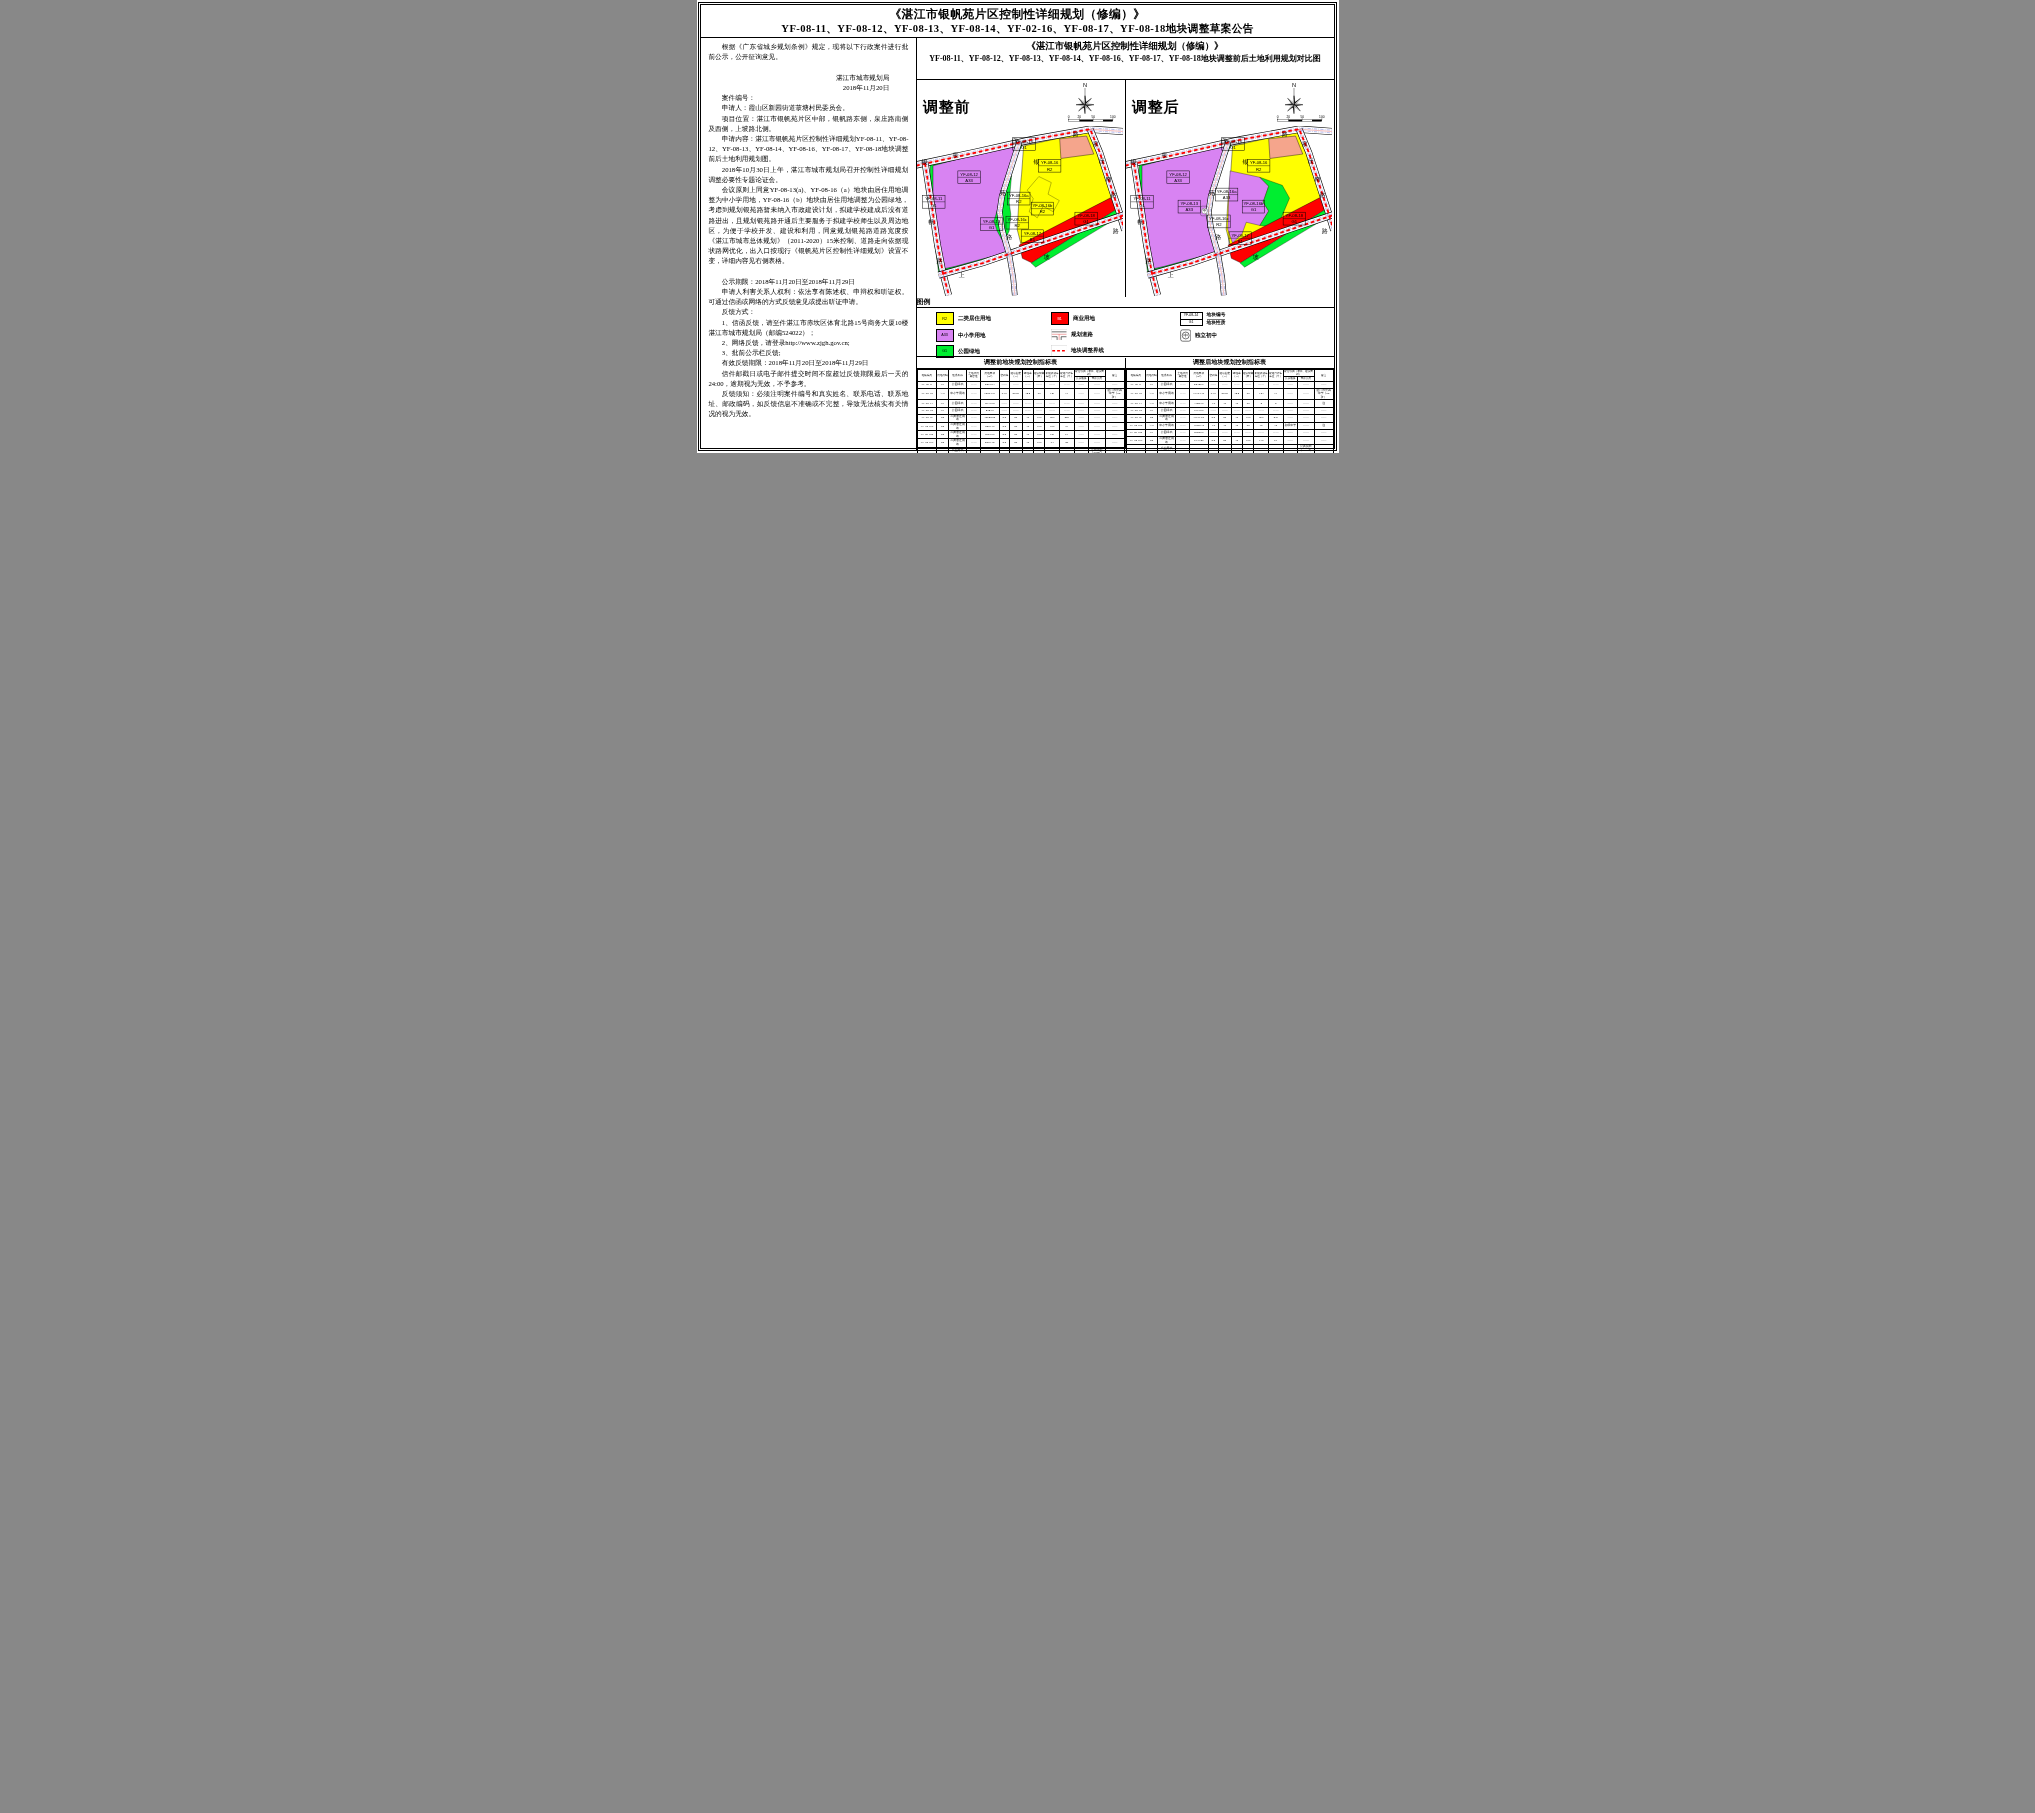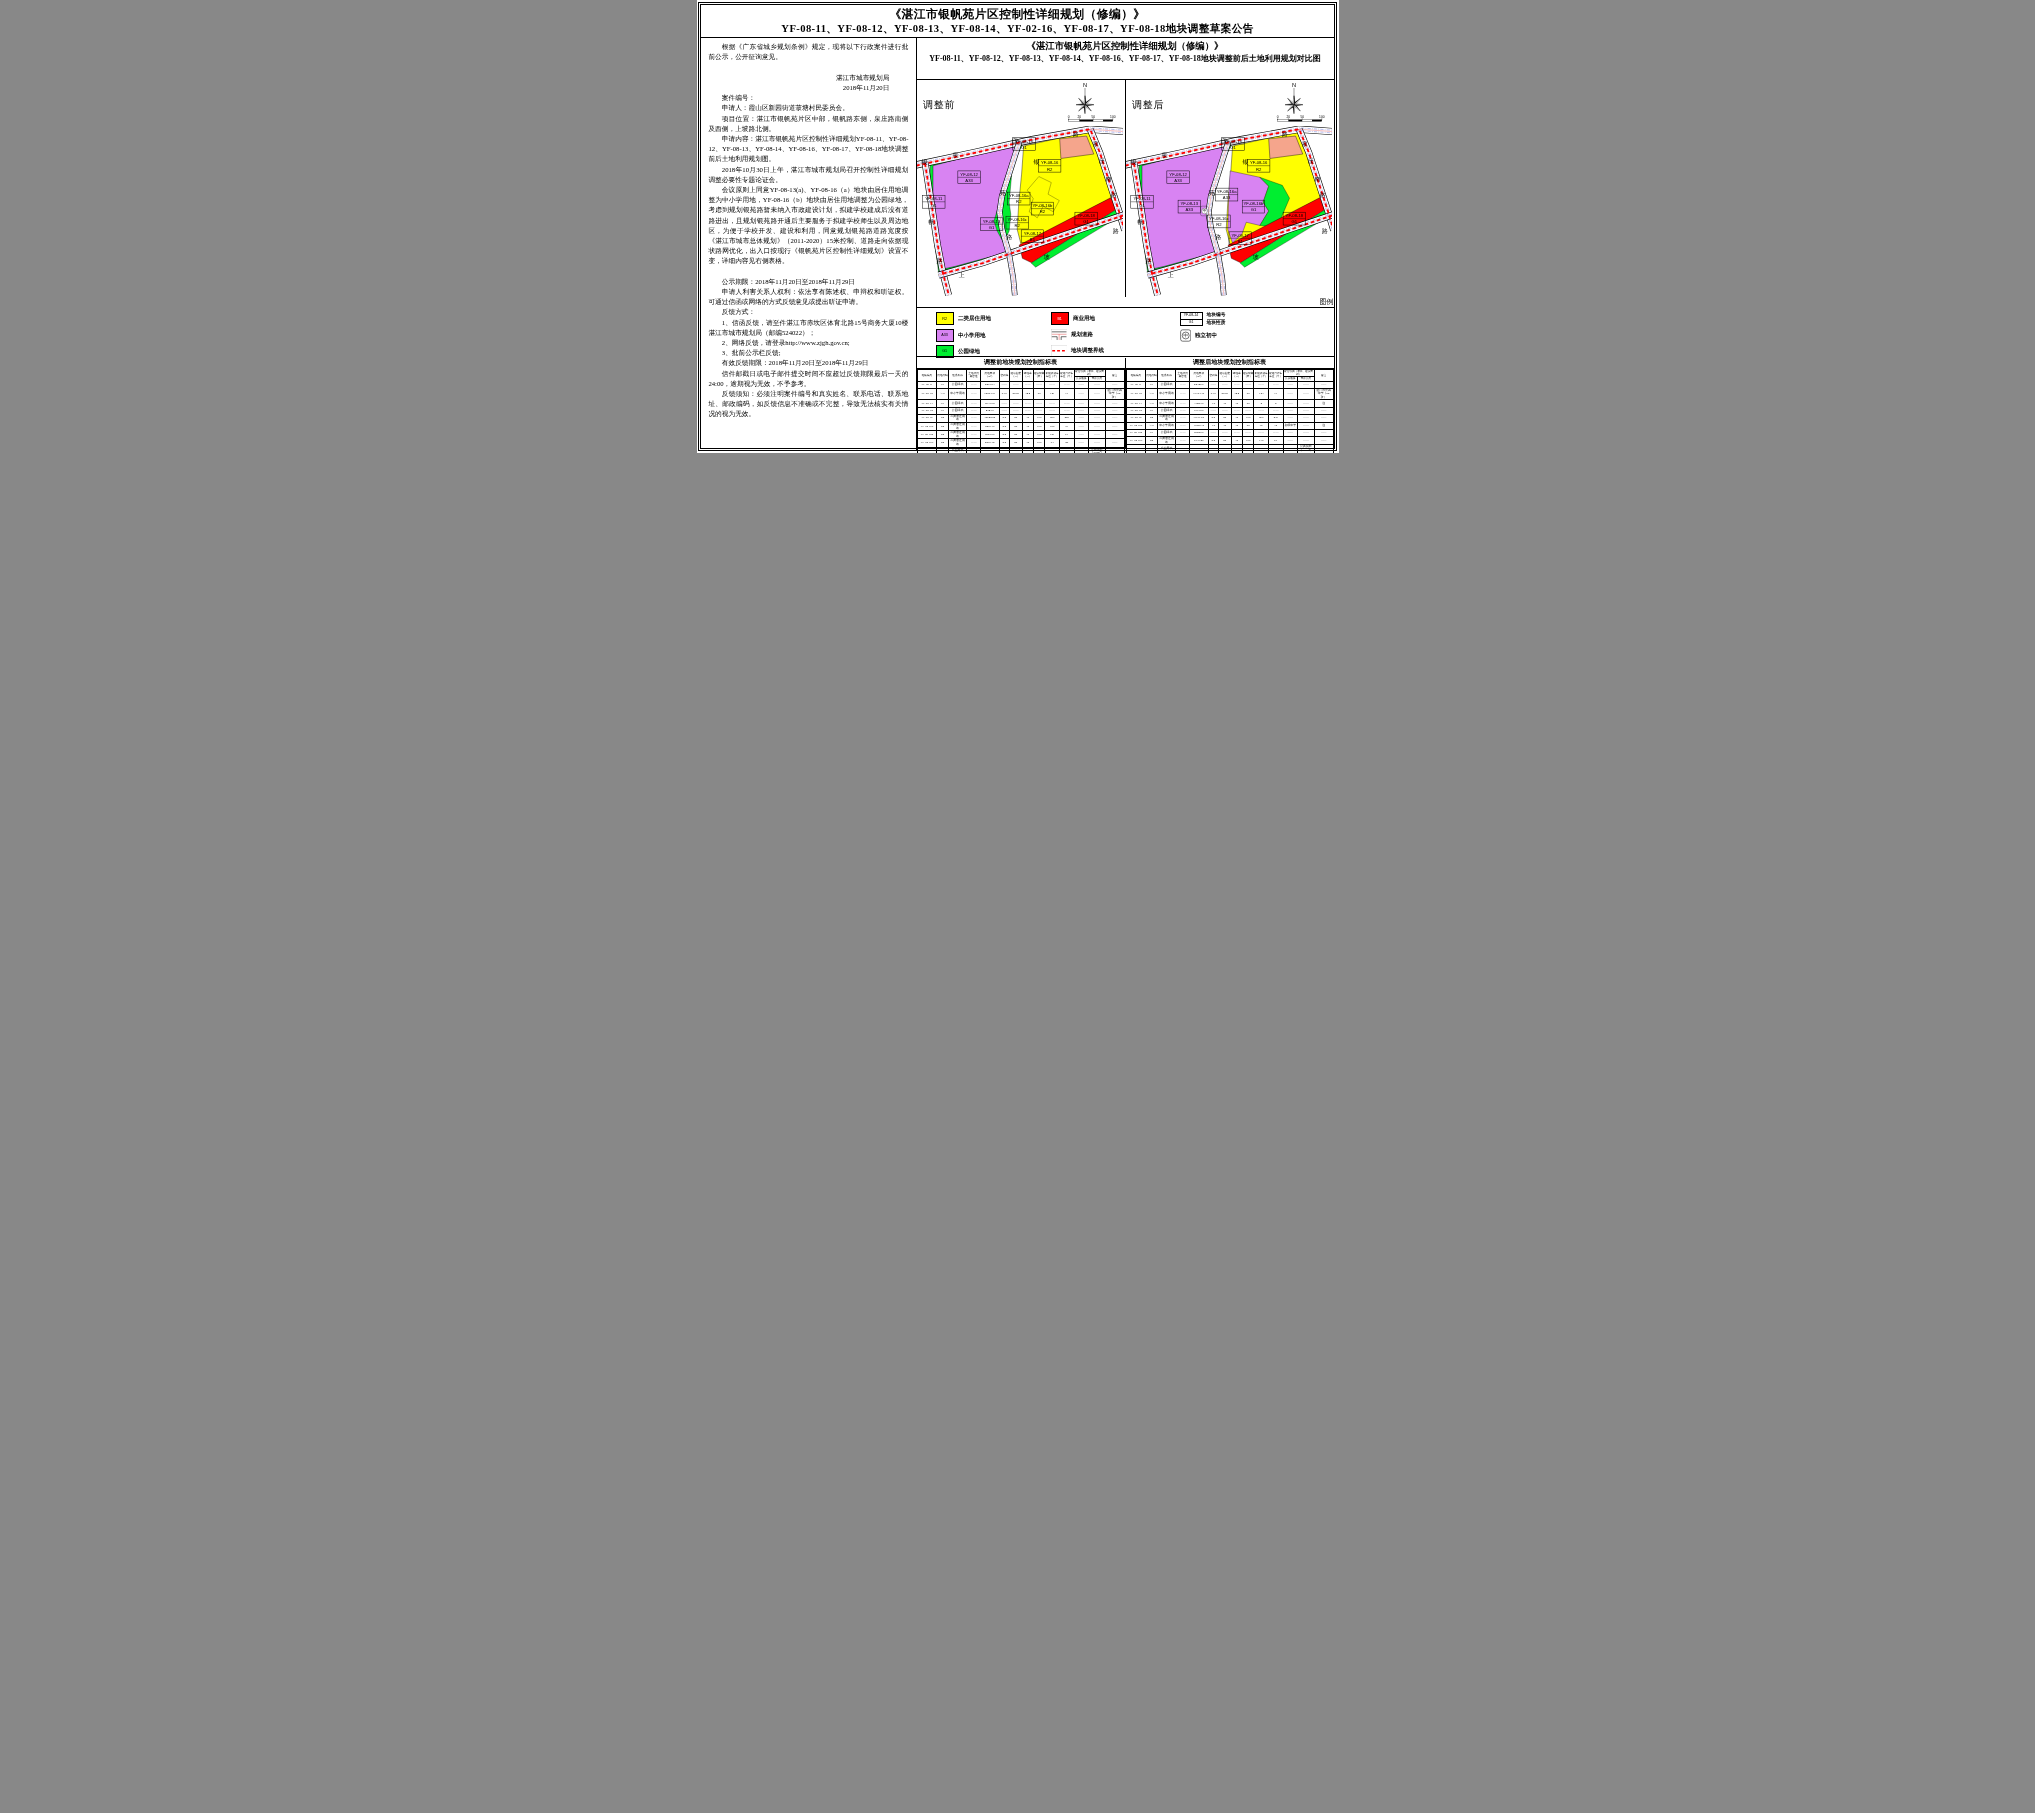--- a/index.html
+++ b/index.html
@@ -21,27 +21,27 @@
   
   .right-panel{position:absolute;left:220px;top:38px;width:417px;height:411px;}
   .rtitle{position:absolute;left:0;top:0;width:100%;height:41px;text-align:center;}
   .rtitle1{font-size:9.4px;font-weight:bold;line-height:12.2px;margin-top:2.4px;}
   .rtitle2{font-size:8px;font-weight:bold;line-height:12.2px;}
   .maps-band{position:absolute;left:0;top:42px;width:417px;height:217px;}
   .map-panel{position:absolute;top:0;width:208px;height:217px;}
   .map-panel.before{left:0;}
   .map-panel.after{left:209px;}
   .map-header{position:absolute;left:0;top:0;width:100%;height:46px;}
-  .map-label{position:absolute;left:6.5px;top:18px;font-size:10px;font-weight:normal;letter-spacing:0.8px;}
+  .map-label{position:absolute;left:6.5px;top:18px;font-size:15px;font-weight:bold;letter-spacing:0.8px;}
   .compass{position:absolute;right:28.5px;top:0.8px;}
   .scalebar{position:absolute;right:7.3px;top:34px;}
   .map-svg{position:absolute;left:0.8px;top:46px;}
   
   .legend-band{position:absolute;left:0;top:258px;width:417px;height:61px;}
-  .legend-title{position:absolute;left:0;top:0.8px;width:100%;text-align:right;font-size:7px;font-weight:normal;}
+  .legend-title{position:absolute;left:0;top:0.8px;width:100%;text-align:left;font-size:7px;font-weight:bold;}
   .legend-underline{position:absolute;left:0;top:10.6px;width:100%;height:0.8px;background:#000;}
   .legend-item{position:absolute;display:flex;align-items:center;gap:4.1px;}
   .swatch{width:16.3px;height:10.6px;border:0.4px solid #000;display:flex;align-items:center;justify-content:center;
           font-size:3.7px;font-family:"Liberation Sans",sans-serif;}
   .legend-name{font-size:5.5px;font-weight:bold;}
   .ref-box{width:21px;border:0.4px solid #000;text-align:center;font-size:3.5px;font-family:"Liberation Sans",sans-serif;}
   .ref-box .r1{border-bottom:0.4px solid #000;line-height:5.3px;}
   .ref-box .r2{line-height:5.3px;}
   .ref-labels{display:flex;flex-direction:column;gap:0.8px;}
   .ref-labels div{font-size:4.7px;font-weight:bold;line-height:5.3px;}

